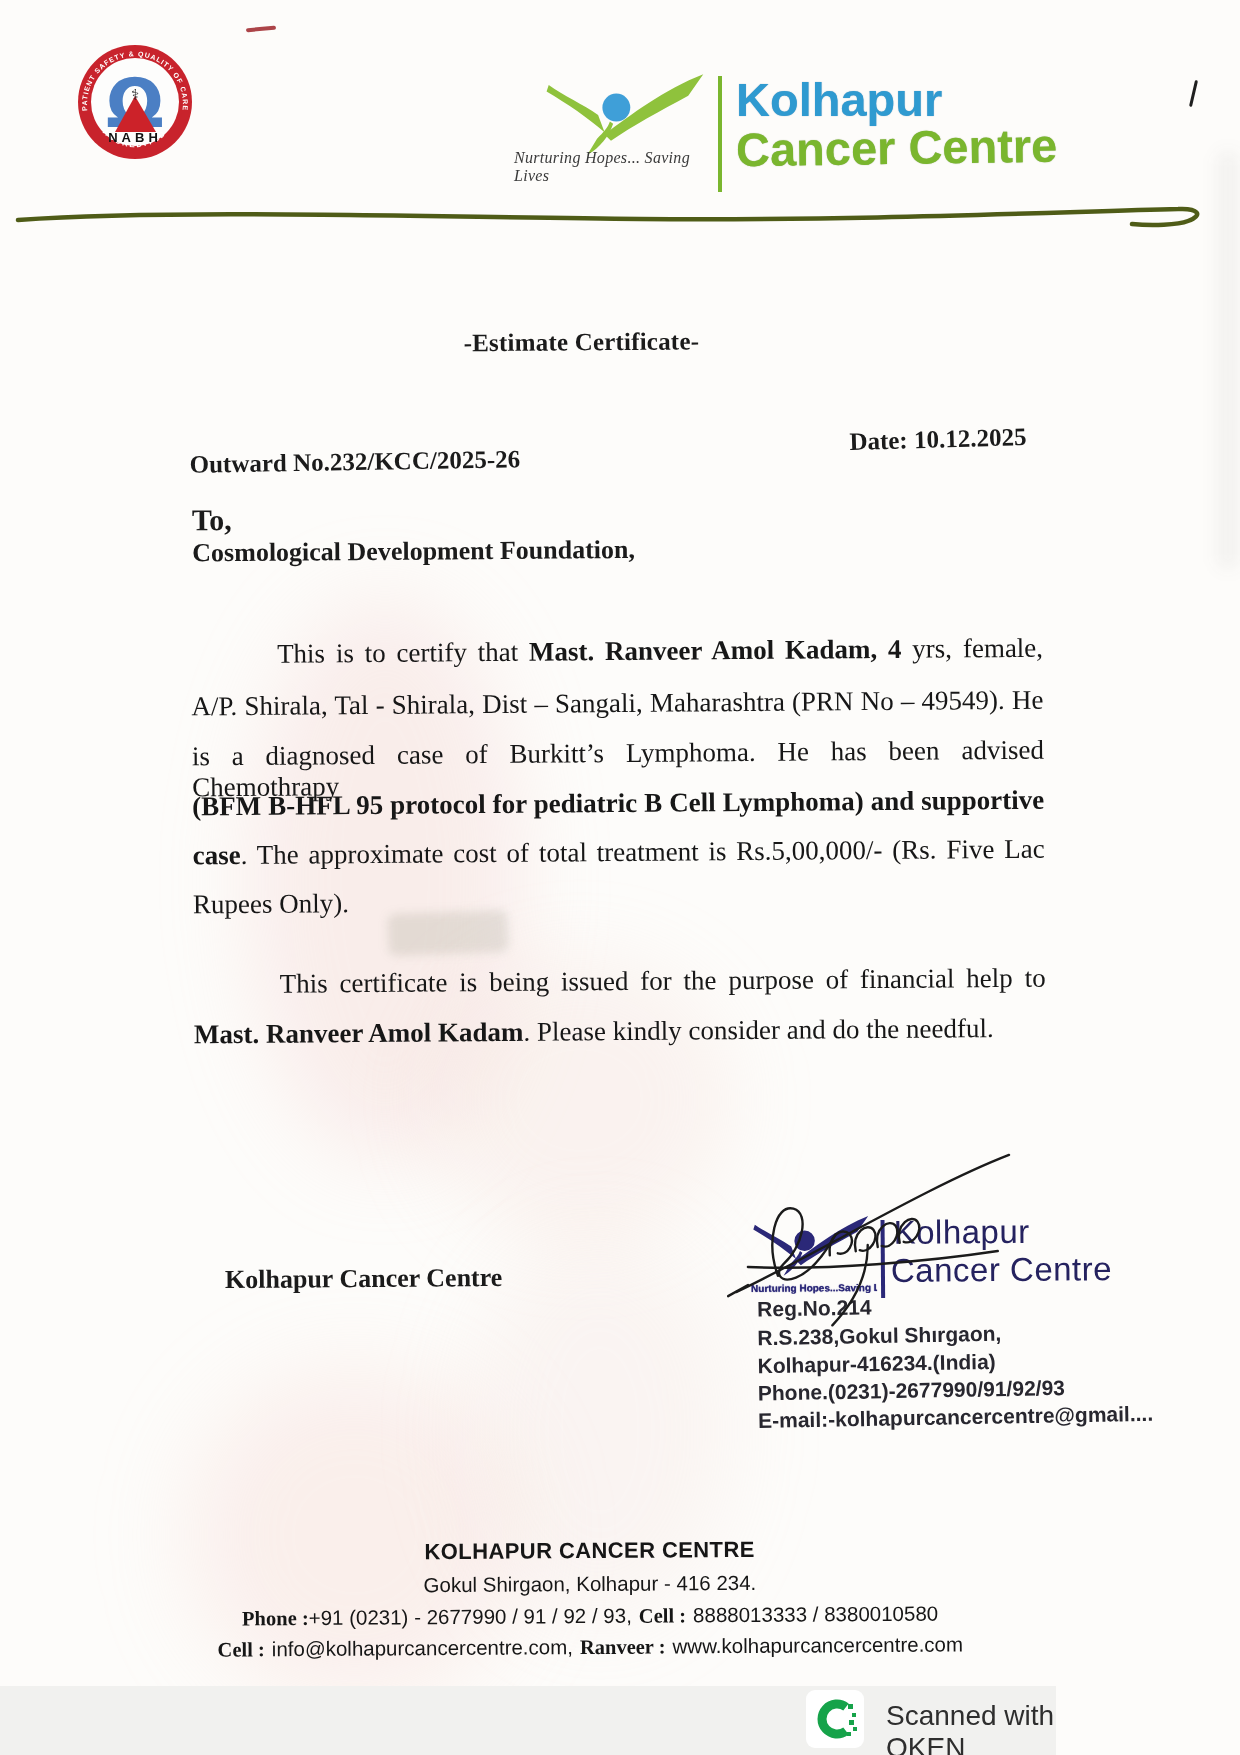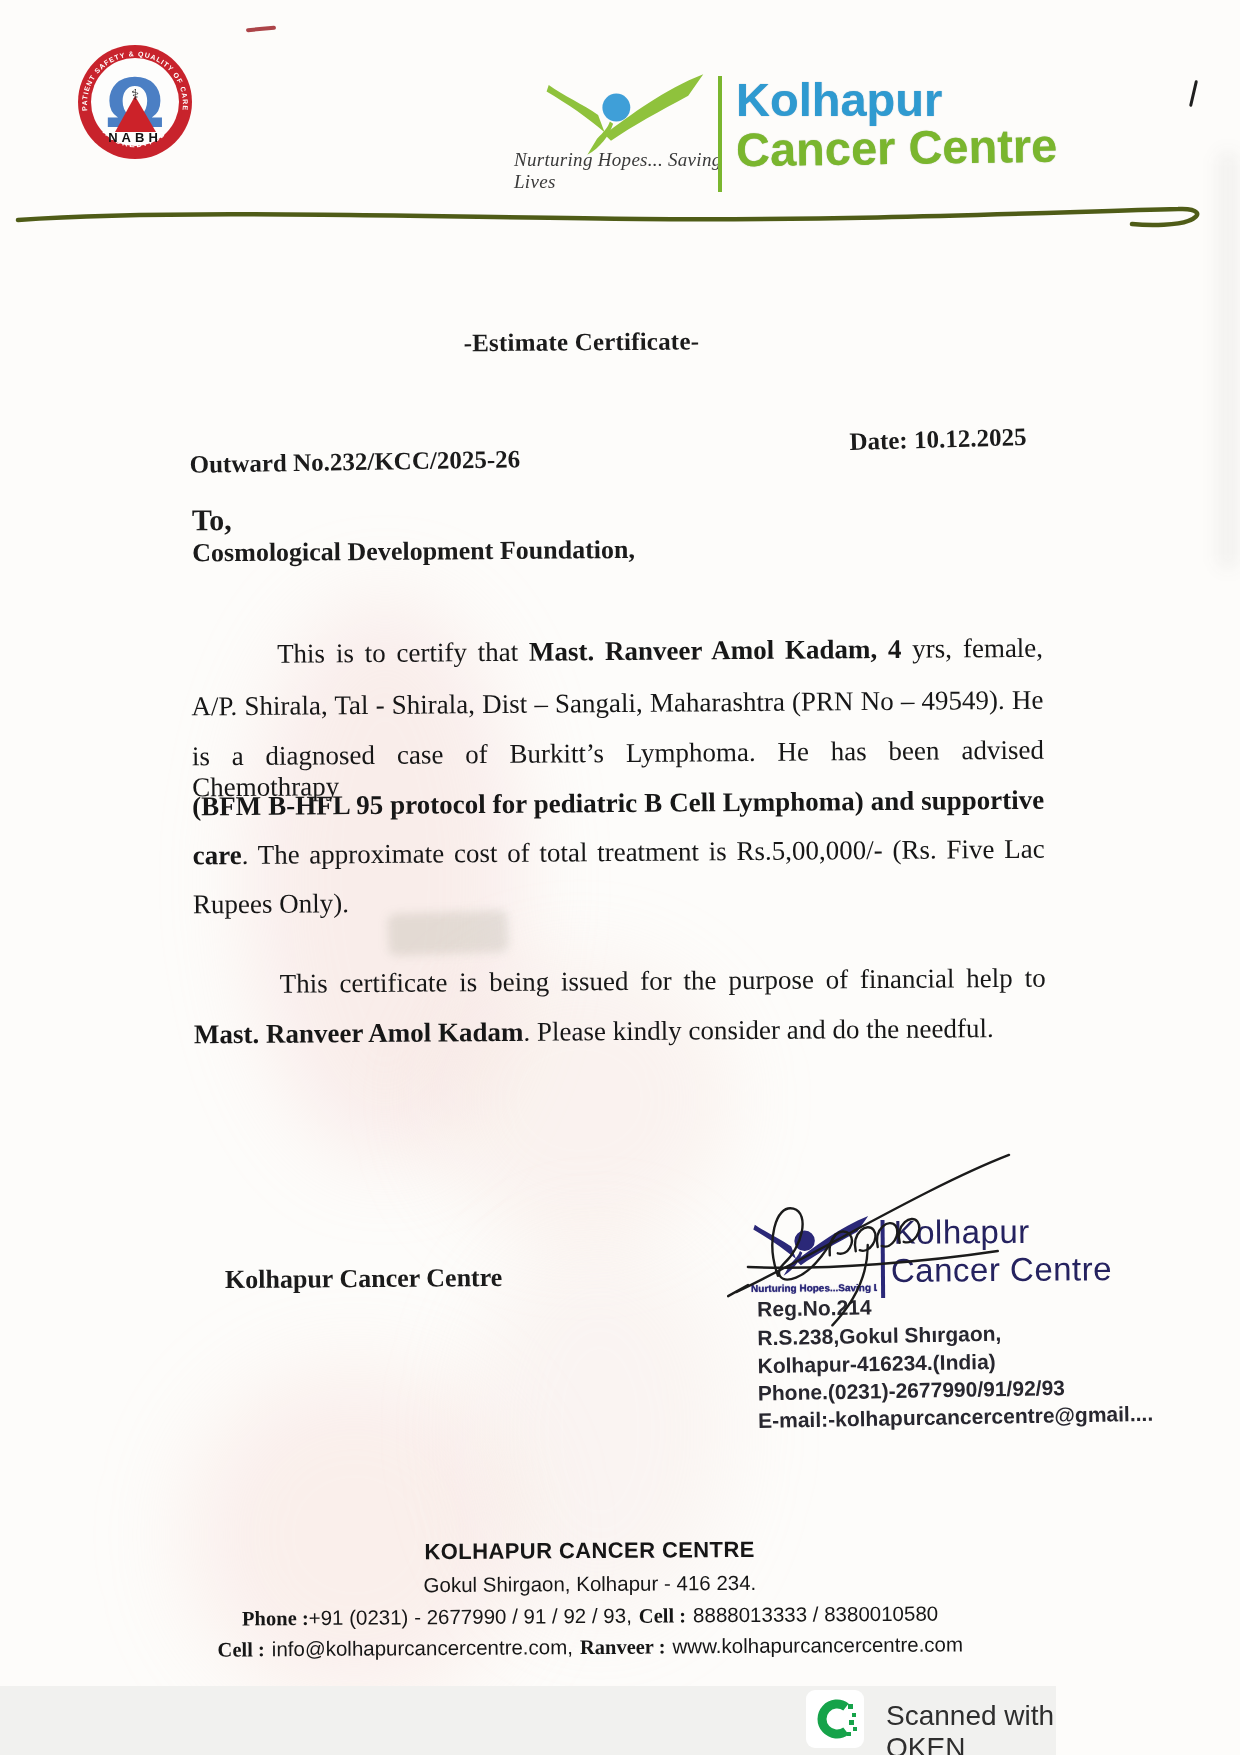--- a/index.html
+++ b/index.html
@@ -13,21 +13,21 @@
   .tint { position:absolute; border-radius:50%; pointer-events:none; }
   .tint-p1 { left:250px; top:600px; width:270px; height:560px; background:rgba(242,203,200,.30); filter:blur(42px); }
   .tint-p2 { left:190px; top:1370px; width:330px; height:330px; background:rgba(243,203,196,.28); filter:blur(46px); }
   .tint-p3 { left:430px; top:960px; width:300px; height:280px; background:rgba(240,208,202,.22); filter:blur(40px); }
   .tint-p4 { left:470px; top:1240px; width:260px; height:380px; background:rgba(240,210,206,.18); filter:blur(44px); }
   .smudge { left:388px; top:912px; width:120px; height:42px; background:rgba(112,120,96,.16); filter:blur(5px); transform:rotate(-2deg); border-radius:8px; }
   .edge-shadow { left:1216px; top:150px; width:24px; height:420px; background:rgba(60,60,60,.05); filter:blur(8px); border-radius:12px; }
   .pen-mark { left:1192px; top:80px; width:3px; height:27px; background:#1f1f1f; border-radius:2px; transform:rotate(13deg); }
   .red-dash { left:246px; top:27px; width:30px; height:4px; background:#9e2328; opacity:.85; border-radius:2px; transform:rotate(-5deg); }
   
-  .brand-tagline { left:514px; top:149px; width:210px; font-style:italic; font-size:19px; color:#3a3a3a; letter-spacing:.3px; }
+  .brand-tagline { left:514px; top:149px; width:210px; font-style:italic; font-size:16px; color:#3a3a3a; letter-spacing:.3px; }
   .brand-vbar { left:718px; top:76px; width:4px; height:116px; background:#7ab62e; }
   .brand-name1 { left:736px; top:72px; font-family:"Liberation Sans", sans-serif; font-weight:bold; font-size:47px; color:#2f9ad0; text-shadow:0 0 1px rgba(30,90,140,.55); }
   .brand-name2 { left:736px; top:120px; font-family:"Liberation Sans", sans-serif; font-weight:bold; font-size:47px; color:#7ab62e; text-shadow:0 0 1px rgba(70,110,20,.55); transform:rotate(-0.8deg); }
   
   .tilt { position:absolute; left:0; top:0; width:1240px; height:1755px; transform:rotate(-0.45deg); transform-origin:620px 900px; }
   .title { left:468px; top:328px; font-size:25px; font-weight:bold; letter-spacing:.2px; }
   .outward { left:193px; top:446px; font-size:25px; font-weight:bold; transform:rotate(-0.5deg); }
   .date { left:853px; top:428px; font-size:25px; font-weight:bold; transform:rotate(-1.2deg); }
   .to { left:195px; top:500px; font-size:30px; font-weight:bold; }
   .addressee { left:195px; top:535px; font-size:26px; font-weight:bold; }
@@ -110,21 +110,21 @@
     <div class="abs outward">Outward No.232/KCC/2025-26</div>
     <div class="abs date">Date: 10.12.2025</div>
 
     <div class="abs to">To,</div>
     <div class="abs addressee">Cosmological Development Foundation,</div>
 
     <div class="p-line just indent" style="top:636px;"><span>This is to certify that </span><b>Mast. Ranveer Amol Kadam, 4</b><span> yrs, female,</span></div>
     <div class="p-line just" style="top:688px;">A/P. Shirala, Tal - Shirala, Dist – Sangali, Maharashtra (PRN No – 49549). He</div>
     <div class="p-line just" style="top:738px;">is a diagnosed case of Burkitt’s Lymphoma. He has been advised Chemothrapy</div>
     <div class="p-line just" style="top:788px; font-weight:bold;">(BFM B-HFL 95 protocol for pediatric B Cell Lymphoma) and supportive</div>
-    <div class="p-line just" style="top:837px;"><b>care</b><span>. The approximate cost of total treatment is Rs.5,00,000/- (Rs. Five Lac</span></div>
+    <div class="p-line just" style="top:837px;"><b>case</b><span>. The approximate cost of total treatment is Rs.5,00,000/- (Rs. Five Lac</span></div>
     <div class="p-line" style="top:886px;">Rupees Only).</div>
 
     <div class="p-line just indent" style="top:966px;">This certificate is being issued for the purpose of financial help to</div>
     <div class="p-line" style="top:1016px;"><b>Mast. Ranveer Amol Kadam</b><span>. Please kindly consider and do the needful.</span></div>
 
     <div class="abs signoff">Kolhapur Cancer Centre</div>
 
     <div class="abs stamp">
       <svg style="position:absolute; left:8px; top:6px;" width="126" height="66" viewBox="0 0 160 82">
         <path d="M6,20 C26,32 44,44 60,58 L54,42 C40,32 22,24 8,14 Z" fill="#2b2878"></path>

